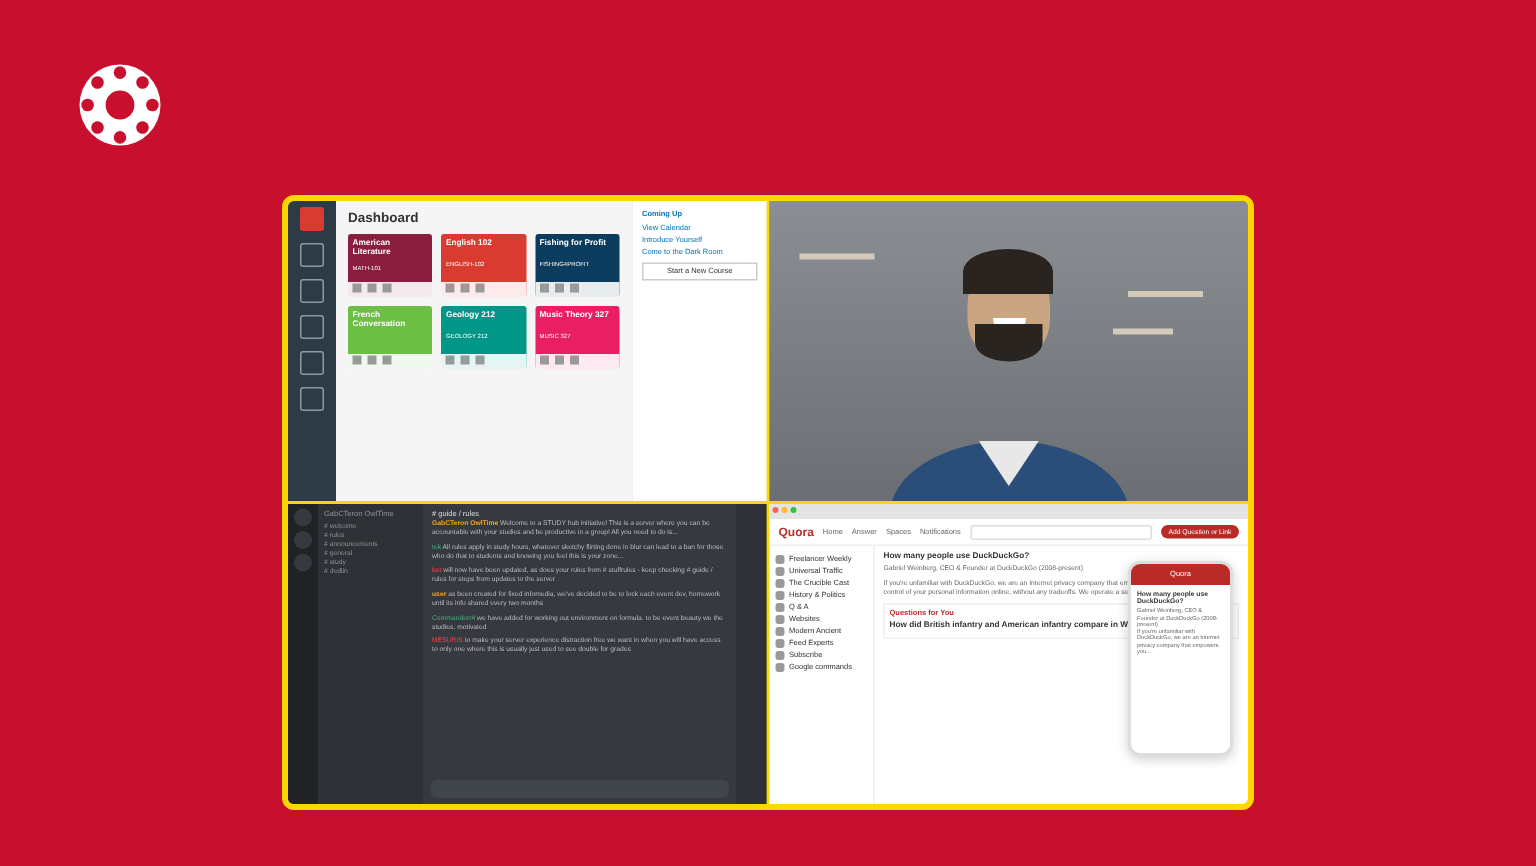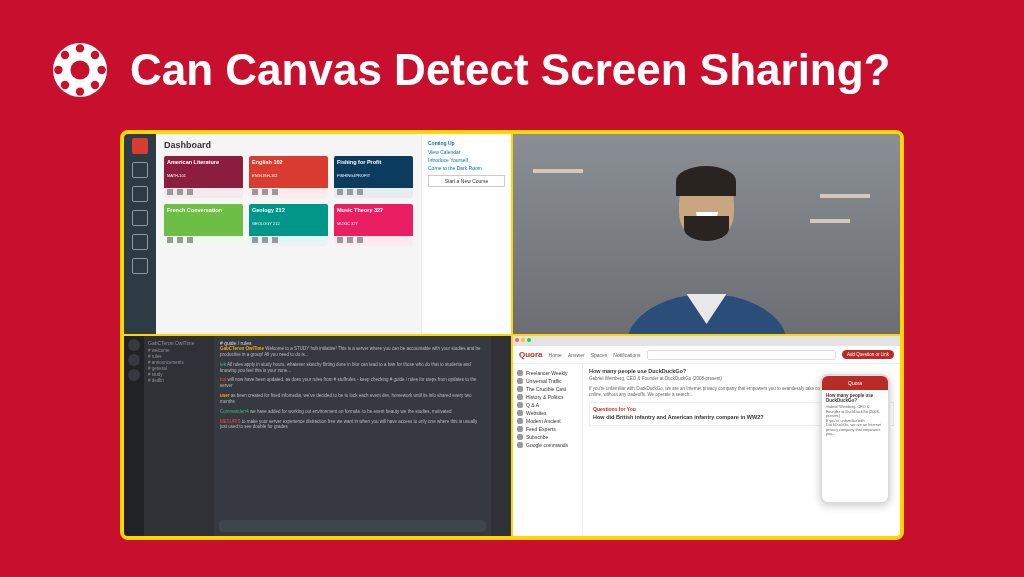--- a/index.html
+++ b/index.html
@@ -21,21 +21,21 @@
       height: 60px;
       position: relative;
     }
     .logo-icon svg { width: 100%; height: 100%; }
     .title {
       color: white;
       font-size: 44px;
       font-weight: bold;
     }
     .collage {
-      width: 784px;
+      width: 648px;
       height: 410px;
       margin: 10px auto 0;
       background: #FFD700;
       border: 4px solid #FFD700;
       border-radius: 8px;
       display: grid;
       grid-template-columns: 1fr 1fr;
       grid-template-rows: 1fr 1fr;
       gap: 2px;
       overflow: hidden;
@@ -355,21 +355,20 @@
       <circle cx="50" cy="14" r="7" fill="#C8102E"></circle>
       <circle cx="50" cy="86" r="7" fill="#C8102E"></circle>
       <circle cx="14" cy="50" r="7" fill="#C8102E"></circle>
       <circle cx="86" cy="50" r="7" fill="#C8102E"></circle>
       <circle cx="25" cy="25" r="7" fill="#C8102E"></circle>
       <circle cx="75" cy="25" r="7" fill="#C8102E"></circle>
       <circle cx="25" cy="75" r="7" fill="#C8102E"></circle>
       <circle cx="75" cy="75" r="7" fill="#C8102E"></circle>
     </svg>
   </div>
-  <h1 class="title">Can Canvas Detect Screen Sharing?</h1>
 </div>
 
 <div class="collage">
 
   <div class="panel canvas-panel">
     <div class="canvas-sidebar">
       <div class="nav-icon active"></div>
       <div class="nav-icon"></div>
       <div class="nav-icon"></div>
       <div class="nav-icon"></div>

